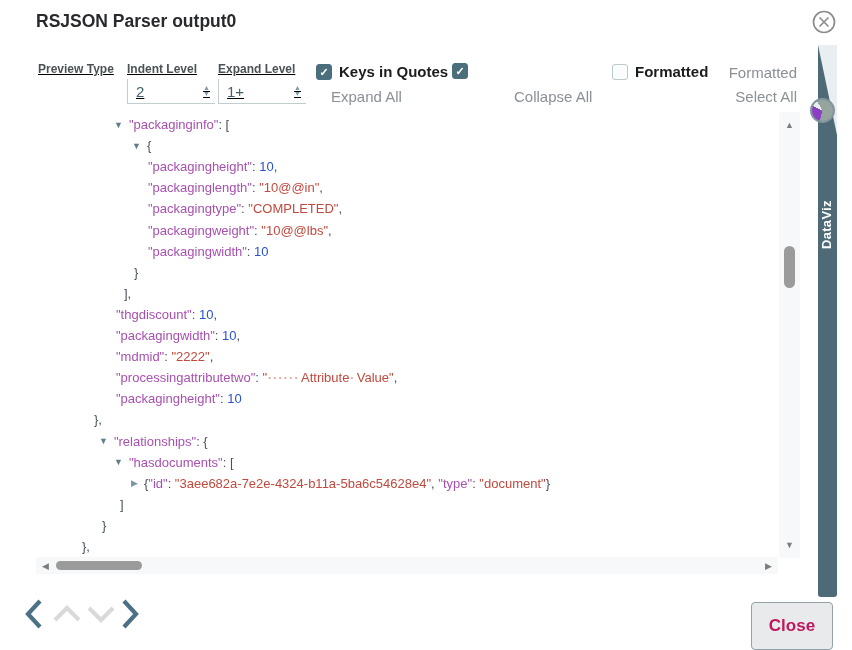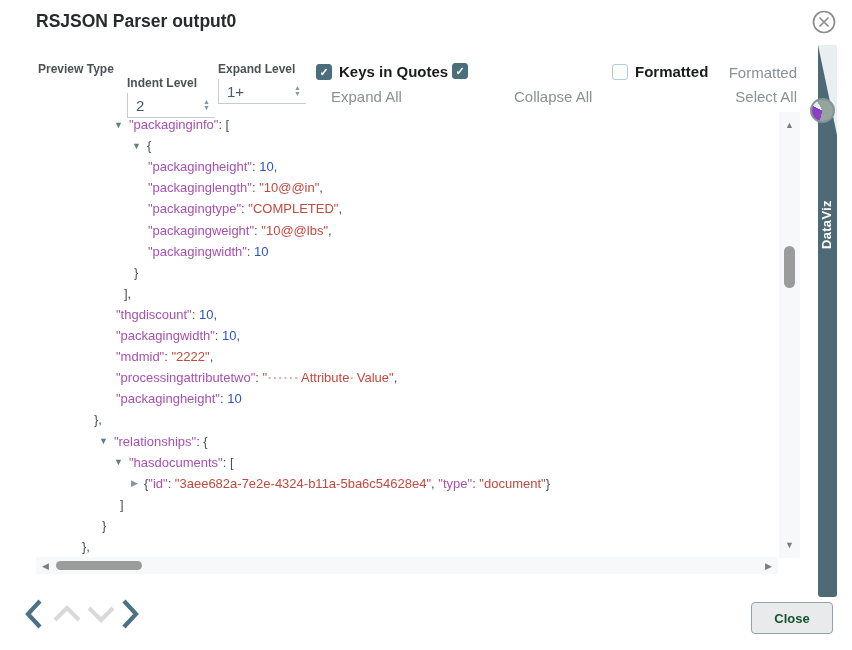--- a/index.html
+++ b/index.html
@@ -21,21 +21,21 @@
   #pie { position:absolute; left:-8px; top:53px; width:25px; height:25px; border-radius:50%;
          border:2px solid #82949c;
          background:conic-gradient(from 0deg, var(--pie-sage,#95a59e) 0 195deg,
                     var(--pie-purple,#8a3fc4) 195deg 295deg,
                     #e9eff1 295deg 330deg, var(--pie-sage,#95a59e) 330deg 360deg); }
   #rail-label { position:absolute; left:1px; top:84px; width:18px; height:120px;
                 writing-mode:vertical-rl; transform:rotate(180deg);
                 color:#fff; font-size:13px; font-weight:600; letter-spacing:.3px; }
 
   
-  .sel-group { top:62px; width:90px; }
+  .sel-group { top:62px; width:90px;text-decoration:underline; }
   .sel-label { font-size:12px; font-weight:700; color:#4b5256; white-space:nowrap; }
   .sel-box { margin-top:3px; height:25px; display:flex; align-items:center;
              border-left:1px solid #c3cdd0; border-bottom:1px solid #c3cdd0; }
   .sel-value { flex:1; padding-left:8px; font-size:15px; color:#40606e; }
   .spinner { display:flex; flex-direction:column; align-items:center; padding-right:5px;
              color:#7e9aa6; font-size:7px; line-height:6px; cursor:pointer; }
 
   
   .cb-item { top:63px; display:flex; align-items:center; gap:7px; cursor:pointer; }
   .cb-box { width:16px; height:16px; border-radius:3px; border:1px solid #b9cad1;
@@ -61,23 +61,23 @@
   #v-scroll { left:779px; top:112px; width:21px; height:446px; background:#f7f8f9; border-radius:2px; }
   #h-scroll { left:36px; top:557px; width:742px; height:17px; background:#f7f8f9; border-radius:2px; }
   .scroll-arrow { position:absolute; color:var(--scroll-arrow,#7d7d7d); font-size:9px; cursor:pointer; }
   #v-thumb { position:absolute; left:5px; top:134px; width:11px; height:42px;
              background:var(--scroll-thumb,#9b9b9b); border-radius:6px; cursor:grab; }
   #h-thumb { position:absolute; left:20px; top:4px; width:86px; height:9px;
              background:var(--scroll-thumb,#9b9b9b); border-radius:5px; cursor:grab; }
 
   
   .nav-svg { position:absolute; cursor:pointer; }
-  #close-footer-btn { left:751px; top:602px; width:82px; height:32px;
+  #close-footer-btn { left:751px; top:602px; width:82px; height:48px;
                       background:#e9eaeb; border:1.5px solid #93a2a9; border-radius:4px;
-                      color:#14532d; font-size:13px; font-weight:700;
+                      color:#be185d; font-size:17px; font-weight:700;
                       font-family:"Liberation Sans", sans-serif; cursor:pointer; }
 </style>
 </head>
 <body>
 
 <div class="abs" id="title">RSJSON Parser output0</div>
 <button class="abs" id="close-btn">
   <svg width="28" height="28" viewBox="0 0 28 28">
     <circle cx="14" cy="14" r="10.5" fill="none" stroke="#8d8d8d" stroke-width="1.7"></circle>
     <line x1="10" y1="10" x2="18" y2="18" stroke="#8d8d8d" stroke-width="1.7" stroke-linecap="round"></line>
@@ -87,21 +87,21 @@
 
 <div class="abs" id="rail">
   <div id="rail-notch"></div>
   <div id="pie"></div>
   <div id="rail-label">DataViz</div>
 </div>
 
 <div class="abs sel-group" style="left:38px;">
   <div class="sel-label">Preview Type</div>
 </div>
-<div class="abs sel-group" style="left:127px;width:88px;margin-top:14px;">
+<div class="abs sel-group" style="left:127px;width:88px;">
   <div class="sel-label">Indent Level</div>
   <div class="sel-box">
     <span class="sel-value">2</span>
     <span class="spinner">
       <span>▲</span>
       <span>▼</span>
     </span>
   </div>
 </div>
 <div class="abs sel-group" style="left:218px;width:88px;">

